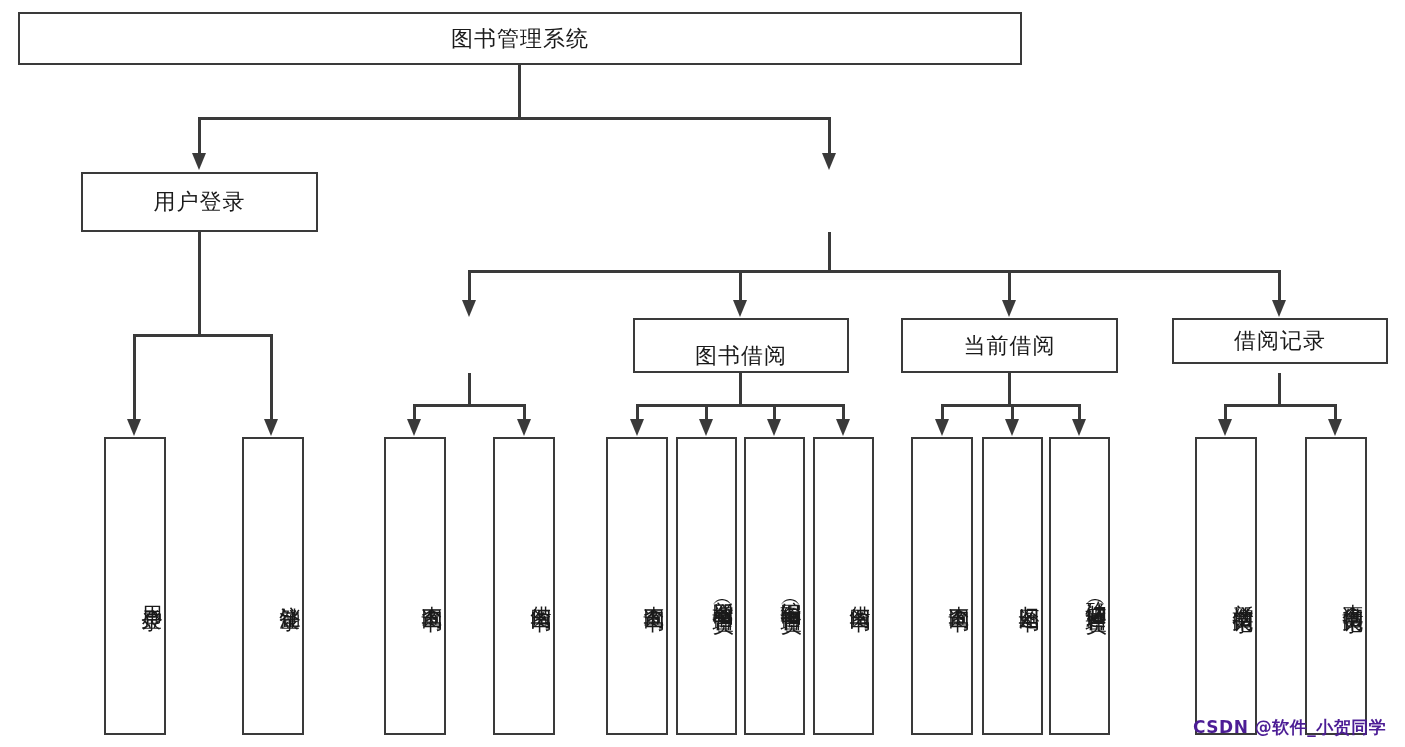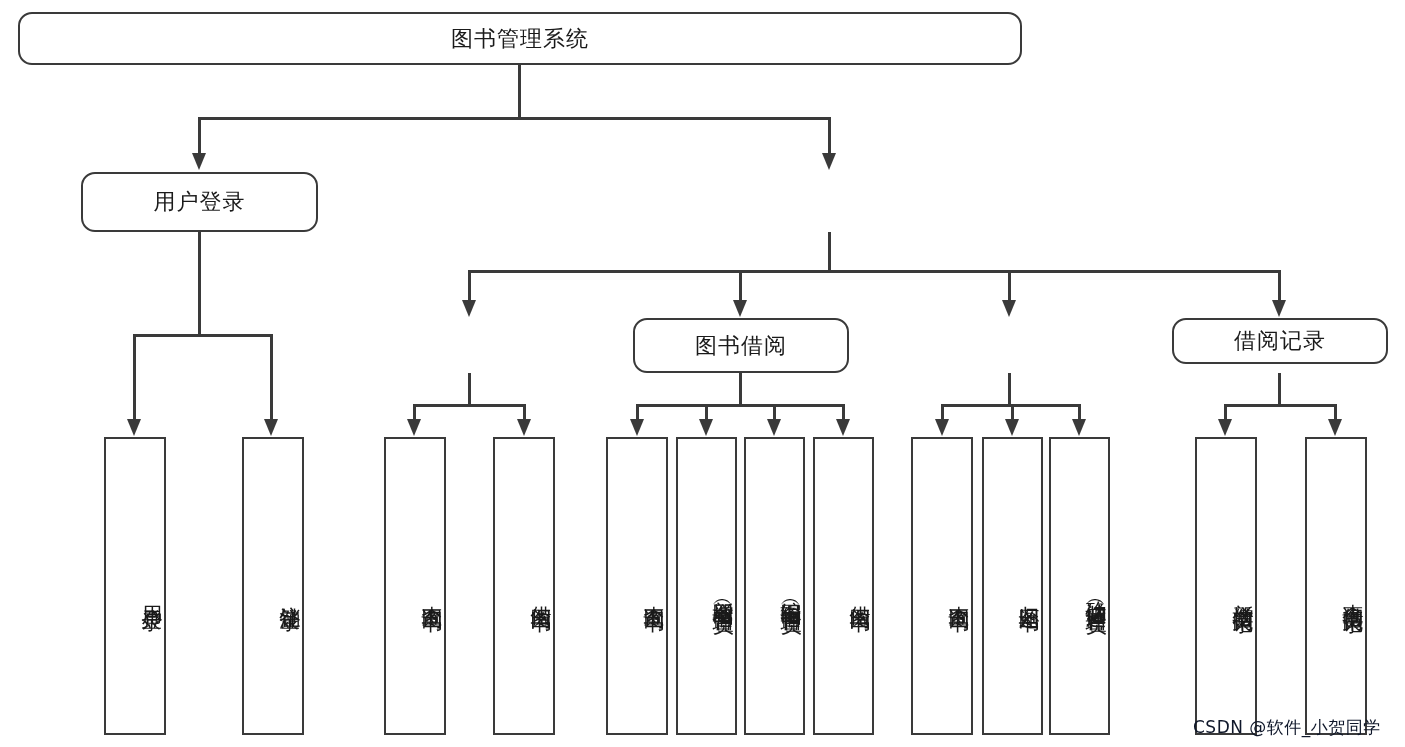--- a/index.html
+++ b/index.html
@@ -22,21 +22,20 @@
     background: #ffffff;
     border: 2.5px solid #3a3a3a;
     display: flex;
     align-items: center;
     justify-content: center;
     color: #1a1a1a;
   }
   .node.h {
     font-size: 22px;
     letter-spacing: 1px;
-    border-radius: 14px;
   }
   .node.v {
     writing-mode: vertical-rl;
     text-orientation: upright;
     font-size: 21px;
     line-height: 1.22;
     letter-spacing: 2px;
     padding-top: 14px;
     align-items: flex-start;
     justify-content: center;
@@ -58,25 +57,26 @@
     position: absolute;
     width: 0;
     height: 0;
     border-left: 7.5px solid transparent;
     border-right: 7.5px solid transparent;
     border-top: 17px solid #3a3a3a;
   }
   
   #watermark {
     position: absolute;
-    color: #0f172a;
+    color: #4c1d95;
     font-size: 17px;
     letter-spacing: 0.5px;
     white-space: nowrap;
     pointer-events: none;
+    font-weight: bold;
   }
 </style>
 </head>
 <body>
 
 <div id="canvas">
 
   <div class="node h" style="left:18px; top:12px; width:1004px; height:53px;">
     <span>图书管理系统</span>
   </div>
@@ -114,22 +114,25 @@
 
   <div class="ln vline" style="left:468px; top:270px; width:2.5px; height:32px;"></div>
   <div class="arrow" style="left:462px; top:300px;"></div>
   <div class="ln vline" style="left:739px; top:270px; width:2.5px; height:32px;"></div>
   <div class="arrow" style="left:733px; top:300px;"></div>
   <div class="ln vline" style="left:1008px; top:270px; width:2.5px; height:32px;"></div>
   <div class="arrow" style="left:1002px; top:300px;"></div>
   <div class="ln vline" style="left:1278px; top:270px; width:2.5px; height:32px;"></div>
   <div class="arrow" style="left:1272px; top:300px;"></div>
 
-  <div class="node h" style="left:633px; top:318px; width:216px; height:55px;">
+  <div class="node h" style="left:633px; top:318px; width:216px; height:55px;align-items:flex-end;">
     <span>图书借阅</span>
+  </div>
+  <div class="node h" style="left:901px; top:318px; width:217px; height:55px;">
+    <span>当前借阅</span>
   </div>
   <div class="node h" style="left:1172px; top:318px; width:216px; height:46px;">
     <span>借阅记录</span>
   </div>
 
   <div class="ln vline" style="left:468px; top:373px; width:2.5px; height:33px;"></div>
   <div class="ln hline" style="left:413px; top:404px; width:110px; height:2.5px;"></div>
   <div class="ln vline" style="left:413px; top:404px; width:2.5px; height:17px;"></div>
   <div class="arrow" style="left:407px; top:419px;"></div>
   <div class="ln vline" style="left:523px; top:404px; width:2.5px; height:17px;"></div>

